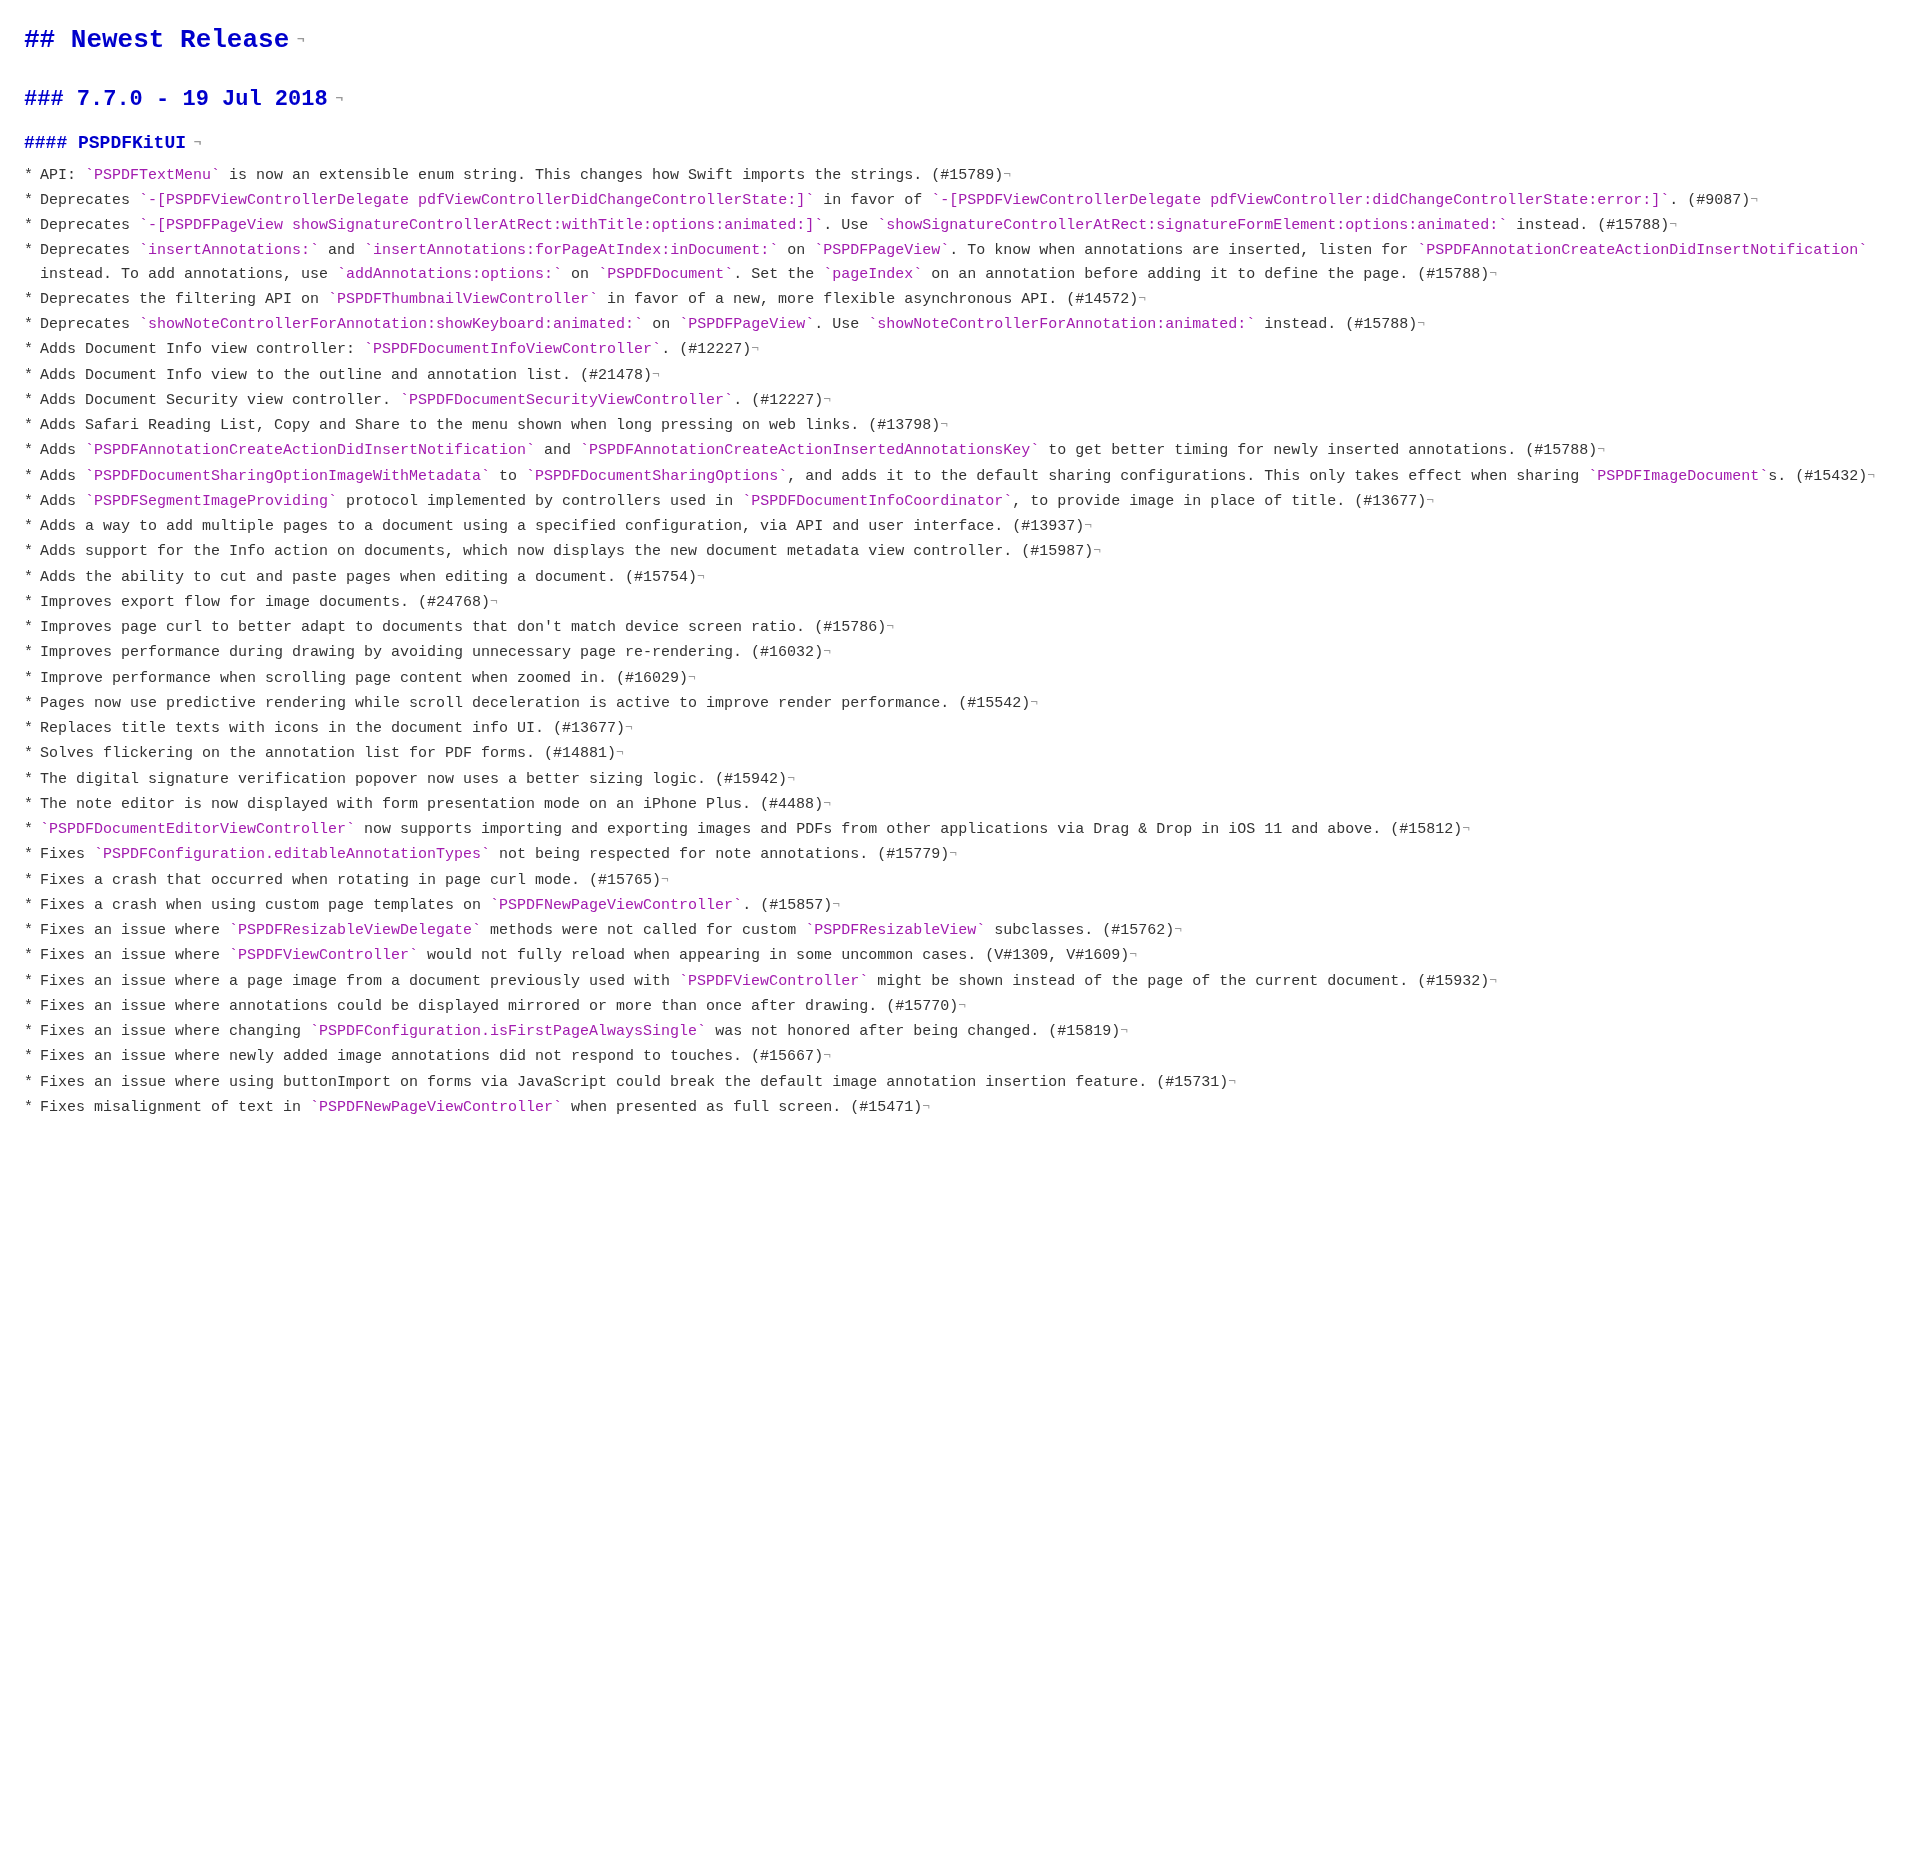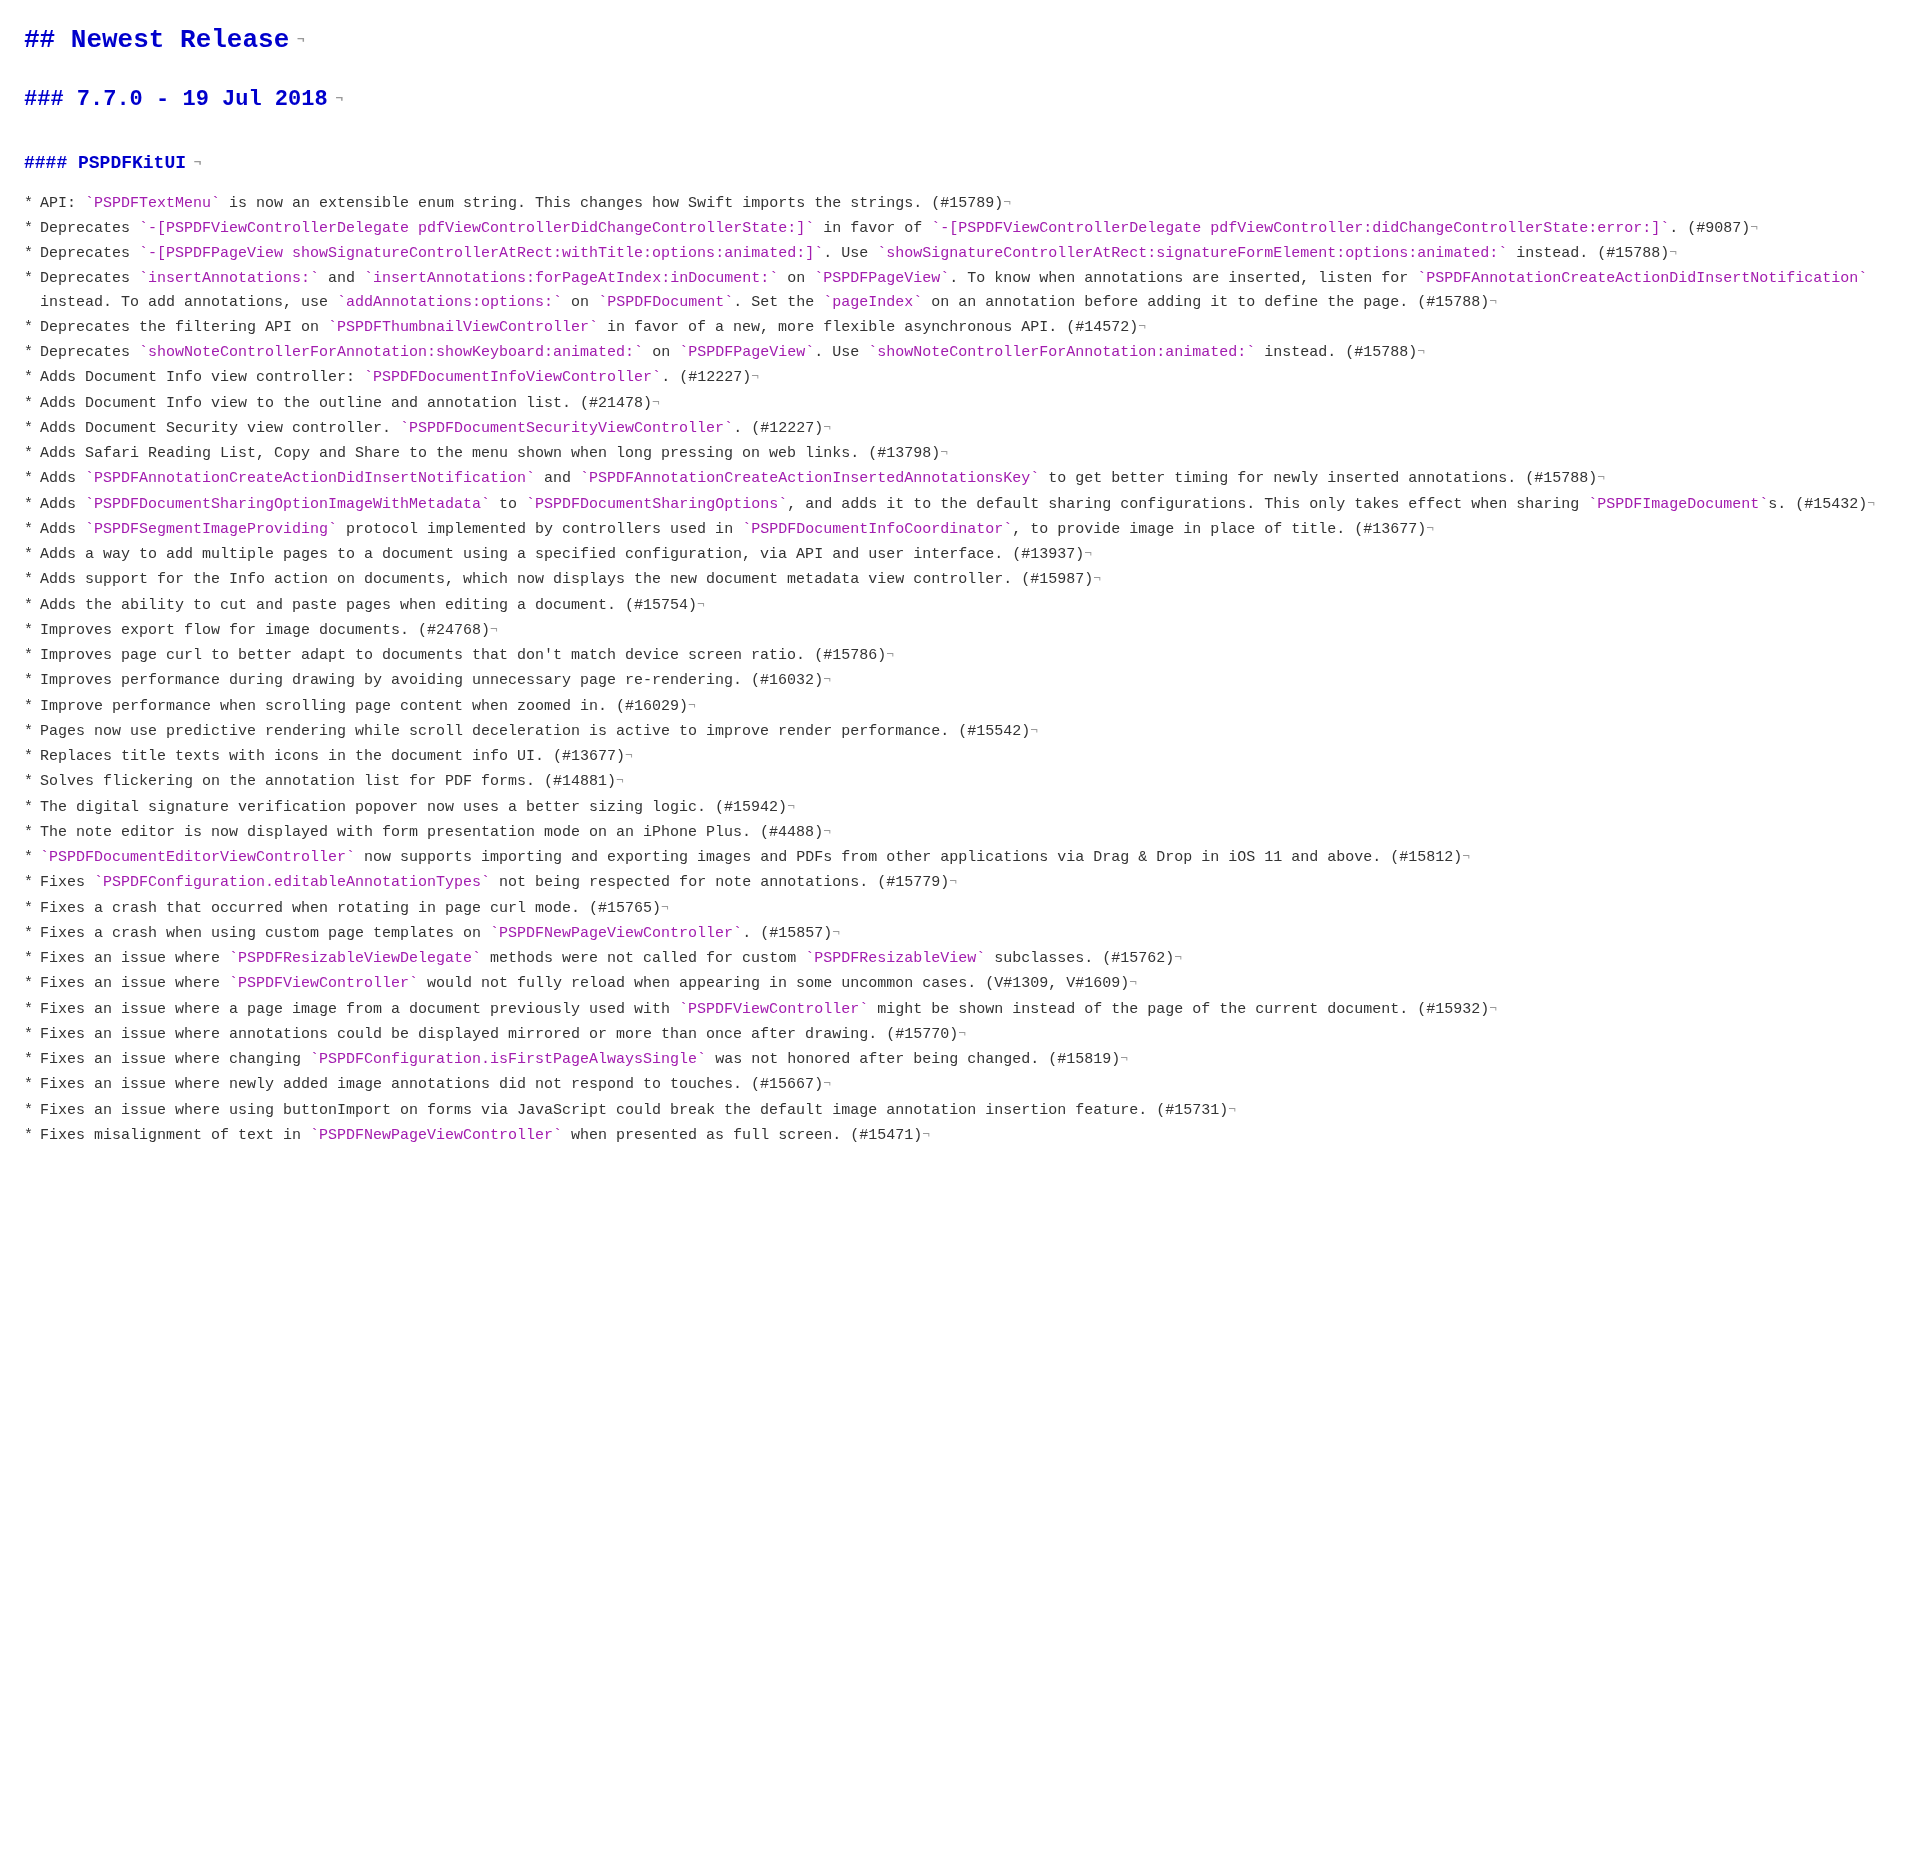--- a/index.html
+++ b/index.html
@@ -24,30 +24,29 @@
       font-family: Liberation Mono, monospace;
       margin-bottom: 4px;
       border-bottom: none;
     }
 
     h2.version-title {
       color: #0000cc;
       font-size: 22px;
       font-weight: bold;
       font-family: 'Courier New', Courier, monospace;
-      margin-bottom: 20px;
+      margin-bottom: 0;
       margin-top: 10px;
     }
 
     h3.section-title {
       color: #0000cc;
       font-size: 18px;
       font-weight: bold;
       font-family: 'Courier New', Courier, monospace;
-      margin-bottom: 8px;
       margin-top: 6px;
     }
 
     .pilcrow {
       color: #999999;
       font-size: 13px;
       vertical-align: middle;
     }
 
     .bullet-list {

